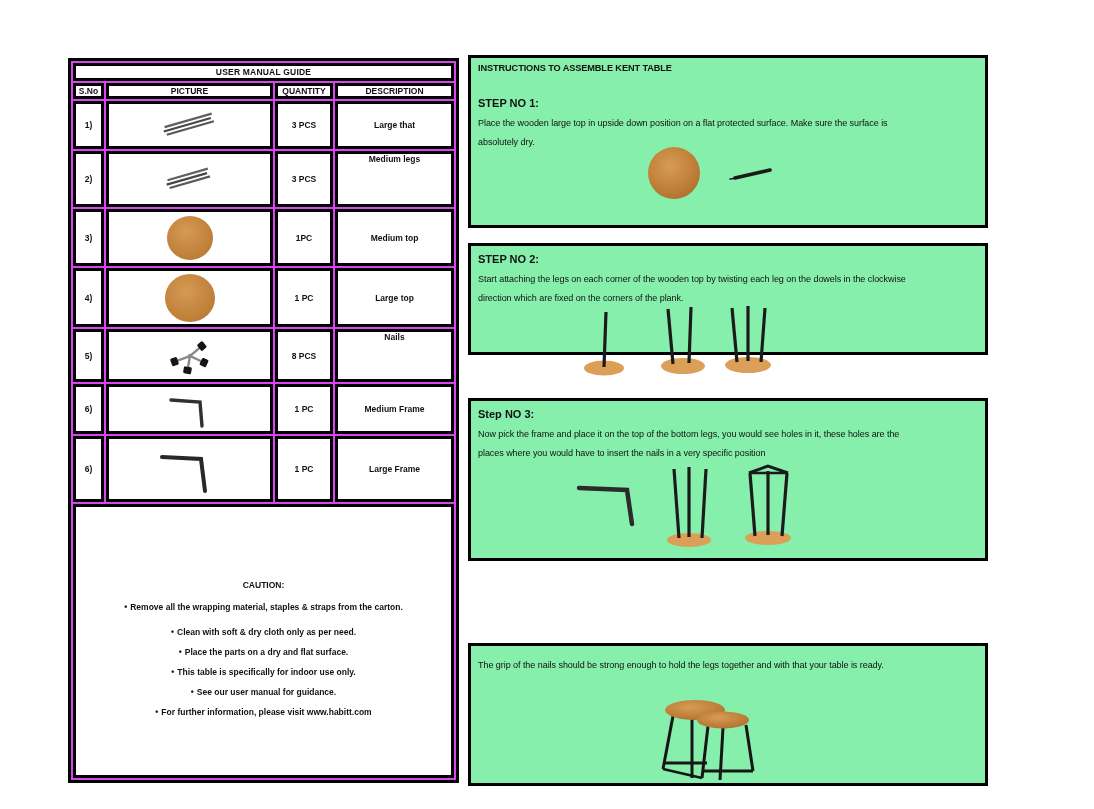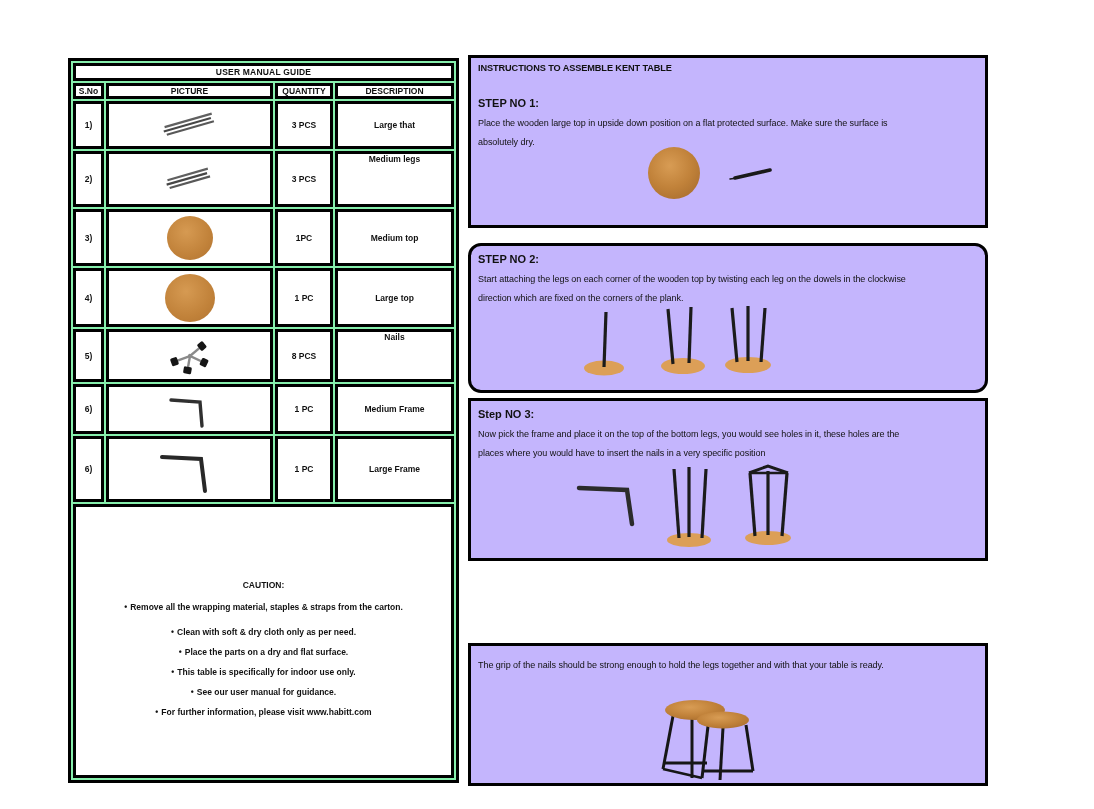--- a/index.html
+++ b/index.html
@@ -4,46 +4,46 @@
 <style>
   html,body { margin:0; padding:0; background:#fff; }
   body { font-family:"Liberation Sans", sans-serif; color:#111; }
   .canvas { position:relative; width:1094px; height:809px; background:#ffffff; overflow:hidden; }
 
   
   .parts-table {
     position:absolute; left:68px; top:58px;
     width:389px; height:725px;
     border:3px solid #000; border-collapse:separate; border-spacing:2px;
-    table-layout:fixed; background:#86efac;
+    table-layout:fixed; background:#d946ef;
   }
   .parts-table td {
     border:3px solid #000; box-sizing:border-box;
     padding:0; text-align:center; vertical-align:middle;
     font-weight:bold; font-size:8.5px; background:#fff;
   }
   .title-cell { font-size:12.5px; height:18px; letter-spacing:.2px; }
   .hdr-cell   { font-size:6.5px;  height:11px; }
   td.vtop { vertical-align:top; }
   .caution-cell {
     text-align:left; vertical-align:top; padding:8px 5px 0 4px;
     font-size:8.6px; line-height:11px;
   }
   .caution-title { margin-bottom:11px;margin-top:24px; }
   .caution-item  { margin-bottom:9px; }
   .caution-item .bullet { margin-right:3px; }
 
   
   .step-box {
     position:absolute; left:468px; width:520px;
-    border:3px solid #000; box-sizing:border-box; background:#c4b5fd;
+    border:3px solid #000; box-sizing:border-box; background:#86efac;
     padding:5px 7px; font-size:9px;
   }
   #step-box-1 { top:55px;  height:173px; }
-  #step-box-2 { top:243px; height:150px;border-radius:13px; }
+  #step-box-2 { top:243px; height:112px; }
   #step-box-3 { top:398px; height:163px; }
   #step-box-4 { top:643px; height:143px; }
   .box-title    { font-weight:bold; font-size:9.2px; letter-spacing:-0.1px; }
   .step-heading { font-weight:bold; font-size:11px; margin-top:2px; }
   #step-box-1 .step-heading { margin-top:24px; }
   .step-line { font-size:9px; margin-top:9px; letter-spacing:-0.05px; }
   .illus { position:absolute; }
 
   .wood-circle { border-radius:50%; background:radial-gradient(circle at 42% 36%, #d69a52, #c1823a 60%, #b07331); }
   svg { display:block; }

